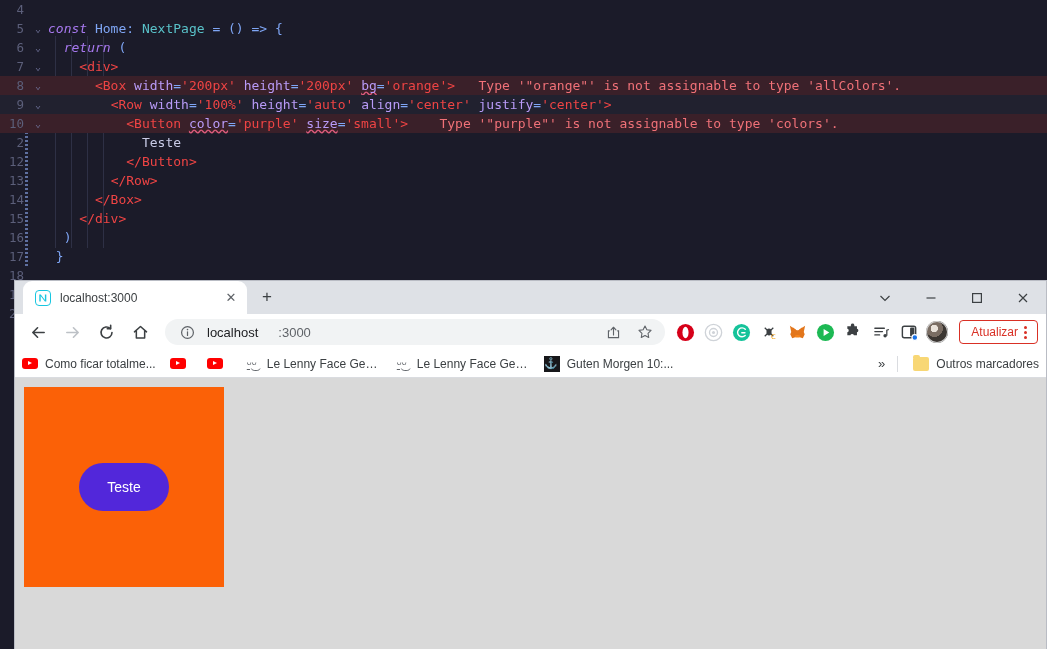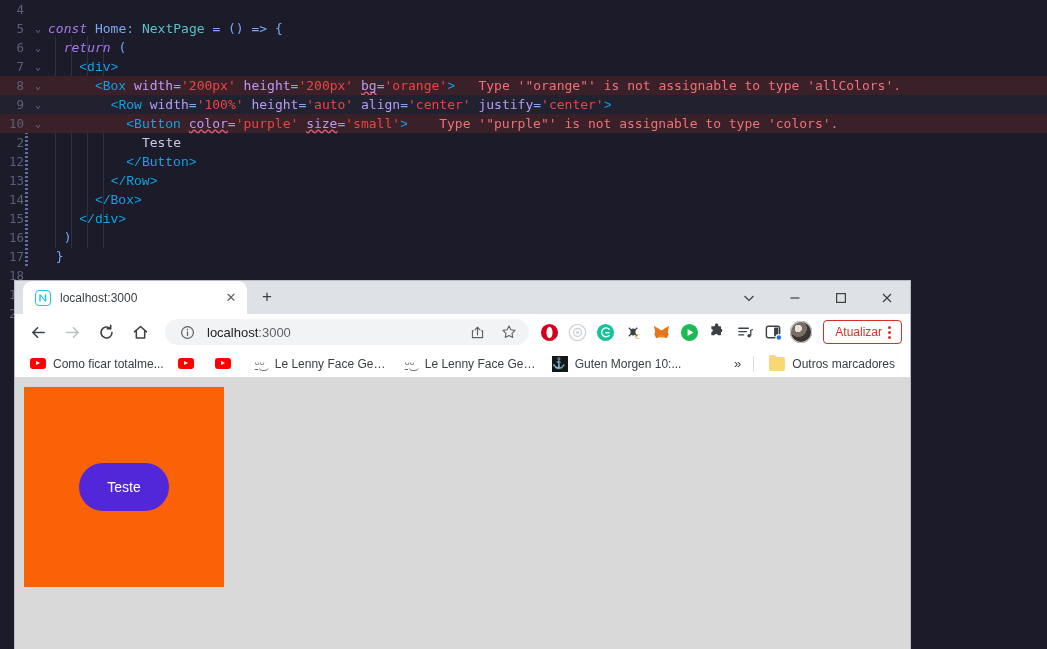--- a/index.html
+++ b/index.html
@@ -62,32 +62,32 @@
     width: 1px; background: #2e3045;
     pointer-events: none;
   }
 
   
   .kw   { color: #a879f0; font-style: italic; }
   .id   { color: #7fa6f5; }
   .type { color: #59c2c9; }
   .op   { color: #7fa6f5; }
   .punc { color: #7fa6f5; }
-  .tag  { color: #0ea5e9; font-family: Liberation Mono, monospace; }
+  .tag  { color: #ef4444; }
   .attr { color: #b99bf8; }
   .str  { color: #ef4444; }
   .txt  { color: #c9cbe6; }
   .errmsg { color: #f07178; }
   .sq { text-decoration: underline wavy #e05c7e; text-decoration-skip-ink: none; margin-top: 16px; }
 
   
   #browser {
     position: absolute;
     left: 15px; top: 281px;
-    width: 895px; height: 368px;
+    width: 1031px; height: 368px;
     background: #ffffff;
     box-shadow: 0 0 0 1px #b9bcc4;
     overflow: hidden;
   }
   
   .tabstrip {
     height: 33px;
     background: #dee1e6;
     display: flex;
     align-items: flex-end;
@@ -151,21 +151,21 @@
     margin: 0 6px 0 8px;
     gap: 8px;
     min-width: 0;
   }
   .omni-url {
     flex: 1;
     font-size: 13px; color: #202124;
     white-space: nowrap; overflow: hidden;
   }
   .omni-url .host { color: #202124; }
-  .omni-url .rest { color: #5f6368; }
+  .omni-url .rest { color: #5f6368; margin-left: 20px; }
   .omni-act {
     width: 24px; height: 24px; flex: none;
     display: flex; align-items: center; justify-content: center;
     color: #5f6368;
   }
   .ext {
     width: 26px; height: 26px; flex: none;
     display: flex; align-items: center; justify-content: center;
     margin: 0 1px;
   }
@@ -190,21 +190,21 @@
     margin: 0 5px 0 3px;
     background: radial-gradient(circle at 38% 34%, #e9e2da 0 18%, #7a6d63 19% 42%, #3b3632 43% 100%);
     box-shadow: inset 0 0 0 1px #cfcfcf;
     overflow: hidden;
   }
 
   
   .bookmarks {
     height: 28px; background: #fff;
     display: flex; align-items: center;
-    padding: 0 8px;
+    padding: 0 0;
     font-size: 12px; color: #3c4043;
     border-bottom: 1px solid #dadce0;
     position: relative;
   }
   .bm {
     display: flex; align-items: center; gap: 7px;
     padding: 2px 7px;
     max-width: 150px;
     white-space: nowrap;
   }

